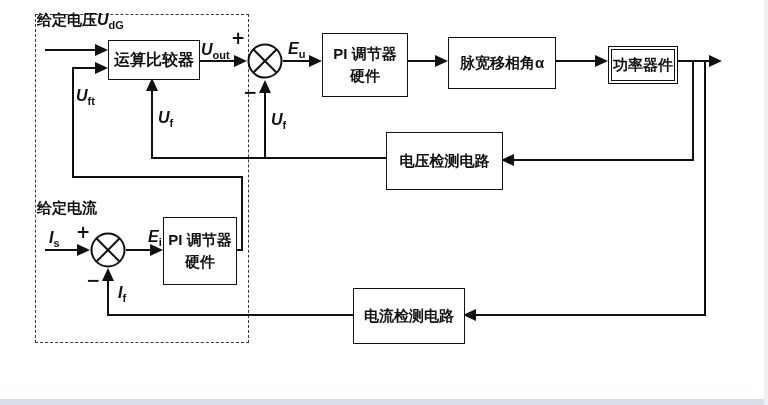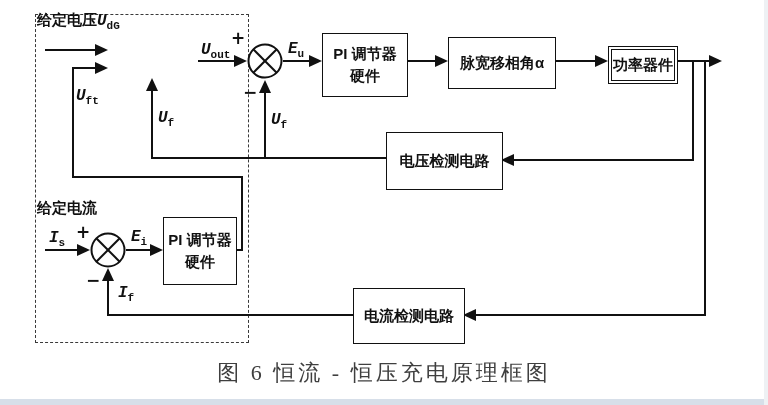--- a/index.html
+++ b/index.html
@@ -18,21 +18,21 @@
   
   .wire{position:absolute;background:#111;z-index:1;}
   
   .arr{position:absolute;width:0;height:0;z-index:2;}
   .arr.right{border-top:6px solid transparent;border-bottom:6px solid transparent;border-left:13px solid #111;}
   .arr.left{border-top:6px solid transparent;border-bottom:6px solid transparent;border-right:13px solid #111;}
   .arr.up{border-left:6px solid transparent;border-right:6px solid transparent;border-bottom:13px solid #111;}
   
   .junction{position:absolute;width:36px;height:36px;z-index:3;}
   
-  .sym{position:absolute;font-family:Liberation Mono, monospace;
+  .sym{position:absolute;font-family:Liberation Sans, sans-serif;
     font-style:italic;font-weight:bold;font-size:16px;z-index:4;white-space:nowrap;}
   .sym sub{font-size:11px;font-style:normal;font-weight:bold;line-height:0;}
   .sign{position:absolute;font-weight:bold;font-size:17px;z-index:4;
     font-family:"DejaVu Sans",sans-serif;line-height:1;}
   .cn-label{position:absolute;font-weight:bold;font-size:15px;z-index:4;white-space:nowrap;}
   .caption{position:absolute;left:0;top:358px;width:768px;text-align:center;
     font-family:"Liberation Serif","DejaVu Serif",serif;font-size:22px;
     letter-spacing:3px;color:#3f3f3f;z-index:4;}
   .bottom-strip{position:absolute;left:0;top:399px;width:768px;height:6px;background:#d7dfe9;z-index:5;}
   .right-strip{position:absolute;left:764px;top:0;width:4px;height:405px;background:#eef1f4;z-index:5;}
@@ -106,20 +106,23 @@
       <line x1="6.3" y1="6.3" x2="29.7" y2="29.7" stroke="#111" stroke-width="2"></line>
       <line x1="29.7" y1="6.3" x2="6.3" y2="29.7" stroke="#111" stroke-width="2"></line>
     </svg>
   </div>
 
   <div class="sign" style="left:231px;top:30px;">+</div>
   <div class="sign" style="left:243px;top:84px;">−</div>
   <div class="sign" style="left:76px;top:224px;">+</div>
   <div class="sign" style="left:86px;top:272px;">−</div>
 
+  <div class="block" style="left:108px;top:40px;width:90px;height:38px;font-size:16px;">
+    <span>运算比较器</span>
+  </div>
 
   <div class="block" style="left:322px;top:33px;width:84px;height:62px;">
     <span>PI 调节器</span>
     <span>硬件</span>
   </div>
 
   <div class="block double" style="left:608px;top:46px;width:68px;height:36px;">
     <span>功率器件</span>
   </div>
 
@@ -147,20 +150,19 @@
   <div class="cn-label" style="left:37px;top:199px;text-align:center;">
     <span>给定电流</span>
   </div>
 
   <div class="sym" style="left:201px;top:41px;"><span>U</span><sub>out</sub></div>
   <div class="sym" style="left:288px;top:40px;"><span>E</span><sub>u</sub></div>
   <div class="sym" style="left:76px;top:87px;"><span>U</span><sub>ft</sub></div>
   <div class="sym" style="left:158px;top:109px;"><span>U</span><sub>f</sub></div>
   <div class="sym" style="left:271px;top:111px;"><span>U</span><sub>f</sub></div>
   <div class="sym" style="left:49px;top:229px;"><span>I</span><sub>s</sub></div>
-  <div class="sym" style="left:131px;top:228px;"><span>E</span><sub>i</sub></div>
+  <div class="sym" style="left:148px;top:228px;"><span>E</span><sub>i</sub></div>
   <div class="sym" style="left:118px;top:284px;"><span>I</span><sub>f</sub></div>
 
-  <div class="caption">图 6   恒流 - 恒压充电原理框图</div>
 
   <div class="bottom-strip"></div>
   <div class="right-strip"></div>
 </div>
 
 </body></html>

